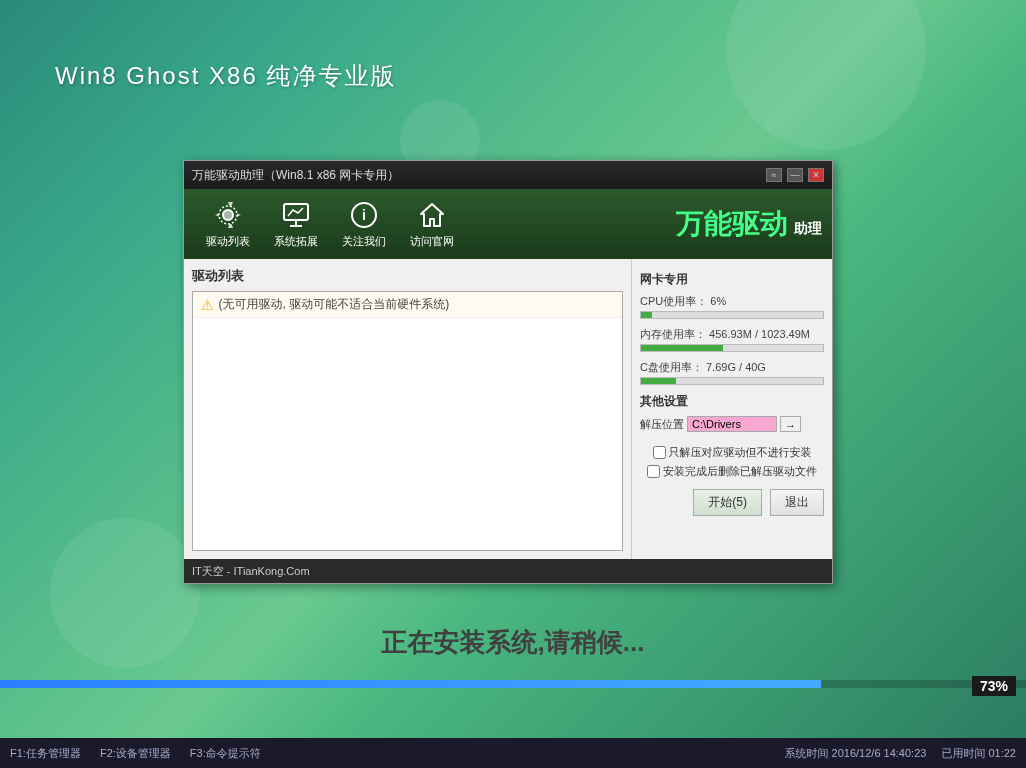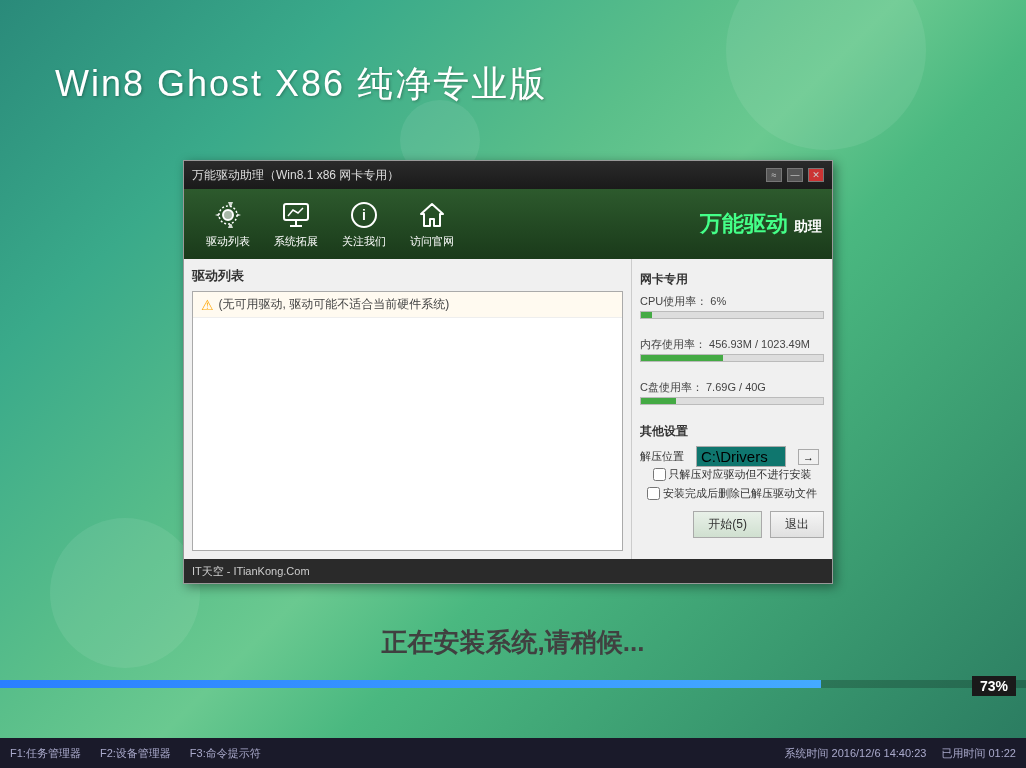--- a/index.html
+++ b/index.html
@@ -20,21 +20,21 @@
       background: rgba(255,255,255,0.08);
       pointer-events: none;
     }
 
     
     .desktop-title {
       position: absolute;
       top: 60px;
       left: 55px;
       color: white;
-      font-size: 36px;
+      font-size: 24px;
       font-weight: normal;
       letter-spacing: 2px;
       text-shadow: 1px 1px 3px rgba(0,0,0,0.3);
     }
 
     
     .installing-text {
       position: absolute;
       bottom: 108px;
       left: 50%;
@@ -167,21 +167,21 @@
       position: absolute;
       right: 10px;
       top: 50%;
       transform: translateY(-50%);
       color: white;
       font-size: 22px;
       font-weight: bold;
     }
 
     .toolbar-logo .logo-main {
-      font-size: 22px;
+      font-size: 28px;
       color: #44ff88;
       font-family: 'STKaiti', 'KaiTi', serif;
     }
 
     .toolbar-logo .logo-sub {
       font-size: 14px;
       color: white;
     }
 
     .toolbar-item {
@@ -272,21 +272,21 @@
 
     .section-title {
       font-size: 12px;
       color: #333;
       font-weight: bold;
       margin-bottom: 6px;
       margin-top: 4px;
     }
 
     .resource-item {
-      margin-bottom: 18px;
+      margin-bottom: 8px;
     }
 
     .resource-label {
       font-size: 11px;
       color: #444;
       margin-bottom: 2px;
     }
 
     .resource-bar-bg {
       height: 8px;
@@ -301,30 +301,30 @@
 
     .other-settings {
       margin-top: 8px;
     }
 
     .settings-row {
       display: flex;
       align-items: center;
       font-size: 11px;
       color: #333;
-      margin-bottom: 0;
-      gap: 12px;
+      margin-bottom: 13px;
+      gap: 3px;
     }
 
     .settings-input {
       border: 1px solid #aaa;
       padding: 1px 4px;
-      font-size: 15px;
+      font-size: 11px;
       width: 90px;
-      background: #0f766e;
+      background: #f9a8d4;
     }
 
     .settings-btn {
       border: 1px solid #aaa;
       padding: 1px 4px;
       font-size: 11px;
       background: #f0f0f0;
       cursor: pointer;
     }
 

